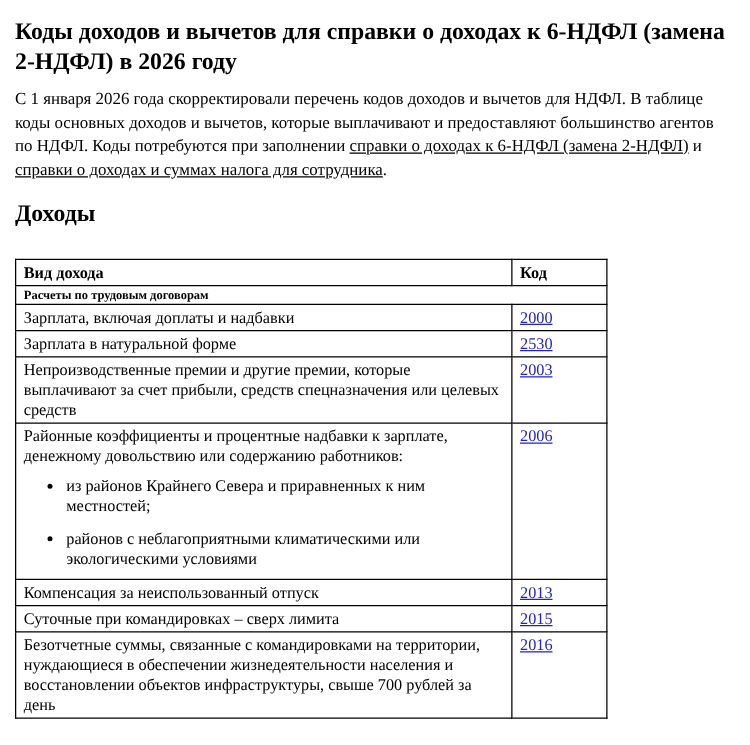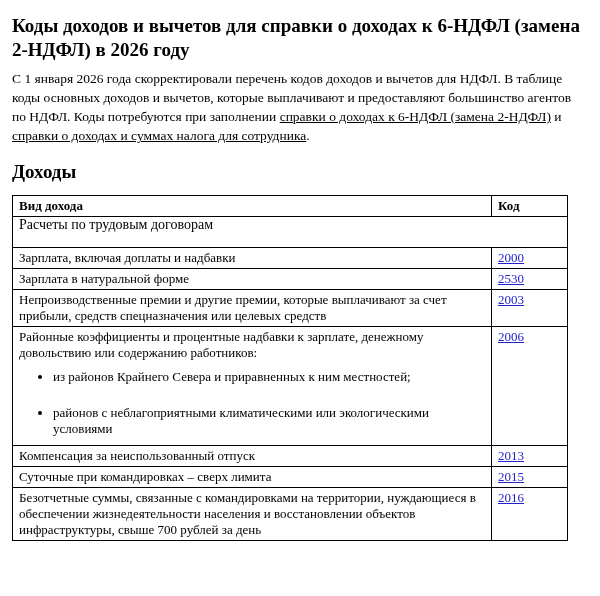--- a/index.html
+++ b/index.html
@@ -33,24 +33,24 @@
     margin: 0 0 16px 0;
     text-align: left;
   }
   a.link {
     color: #000000;
     text-decoration: underline;
   }
   h2.section {
     font-size: 19px;
     font-weight: bold;
-    margin: 0 0 12px 0;
+    margin: 0 0 24px 0;
   }
   table.codes {
-    width: 556px;
+    width: 474px;
     border-collapse: collapse;
     font-size: 13px;
     table-layout: fixed;
   }
   table.codes td, table.codes th {
     border: 1px solid #000000;
     padding: 2px 5px 2px 6px;
     vertical-align: top;
     text-align: left;
     font-weight: normal;
@@ -64,32 +64,32 @@
   }
   td.code {
     text-align: left;
     padding-left: 8px;
   }
   td.code a {
     color: #2222cc;
     text-decoration: underline;
   }
   tr.subhead td {
-    font-size: 14px;
-    font-weight: normal;
+    font-size: 10px;
+    font-weight: bold;
     padding-top: 2px;
-    padding-bottom: 16px;
+    padding-bottom: 0;
     line-height: 12px;
   }
   ul.bullets {
     margin: 8px 0 6px 0;
     padding-left: 34px;
   }
   ul.bullets li {
-    margin-bottom: 20px;
+    margin-bottom: 10px;
     line-height: 16px;
   }
   ul.bullets li:last-child {
     margin-bottom: 4px;
   }
 </style>
 </head>
 <body>
 
 <div class="page">

